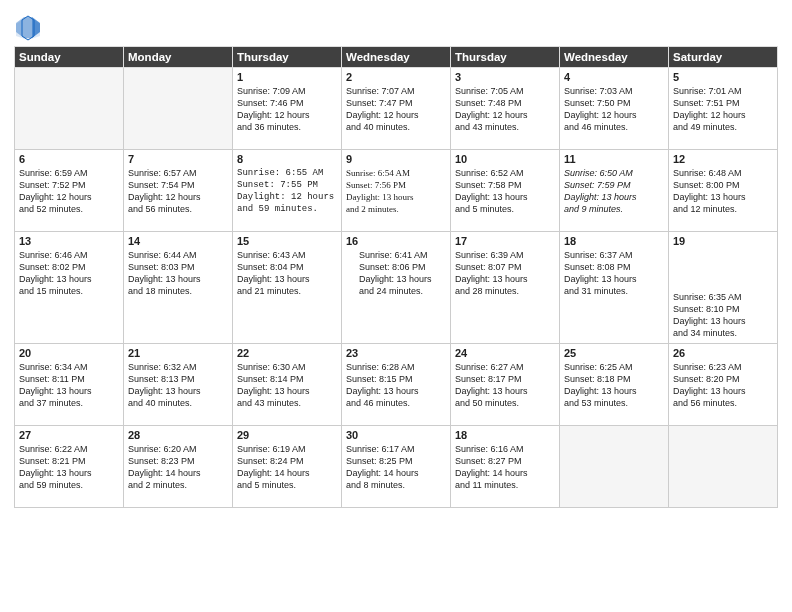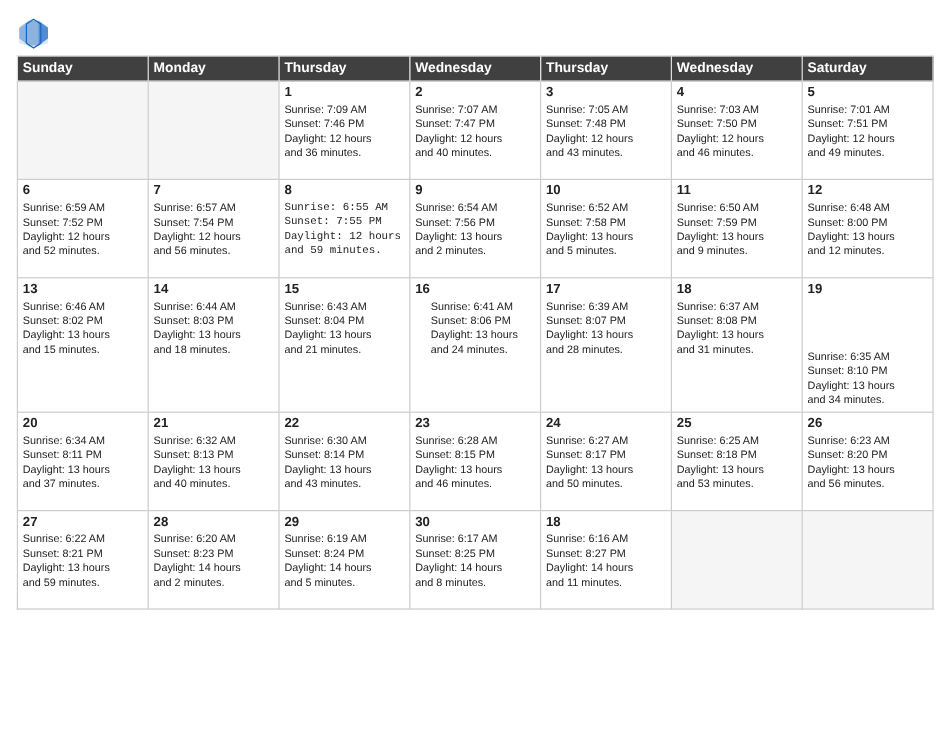--- a/index.html
+++ b/index.html
@@ -189,35 +189,35 @@
           </td>
           <td>
             <span class="day-number">8</span>
             <div class="cell-text" style="white-space: pre-line; font-family: Liberation Mono, monospace;">Sunrise: 6:55 AM
 Sunset: 7:55 PM
 Daylight: 12 hours
 and 59 minutes.</div>
           </td>
           <td>
             <span class="day-number">9</span>
-            <div class="cell-text" style="white-space: pre-line;">Sunrise: 6:54 AM
+            <div class="cell-text" style="white-space: pre-line; font-family: Liberation Serif, serif;">Sunrise: 6:54 AM
 Sunset: 7:56 PM
 Daylight: 13 hours
 and 2 minutes.</div>
           </td>
           <td>
             <span class="day-number">10</span>
             <div class="cell-text" style="white-space: pre-line;">Sunrise: 6:52 AM
 Sunset: 7:58 PM
 Daylight: 13 hours
 and 5 minutes.</div>
           </td>
           <td>
             <span class="day-number">11</span>
-            <div class="cell-text" style="white-space: pre-line;">Sunrise: 6:50 AM
+            <div class="cell-text" style="white-space: pre-line; font-style: italic;">Sunrise: 6:50 AM
 Sunset: 7:59 PM
 Daylight: 13 hours
 and 9 minutes.</div>
           </td>
           <td>
             <span class="day-number">12</span>
             <div class="cell-text" style="white-space: pre-line;">Sunrise: 6:48 AM
 Sunset: 8:00 PM
 Daylight: 13 hours
 and 12 minutes.</div>

